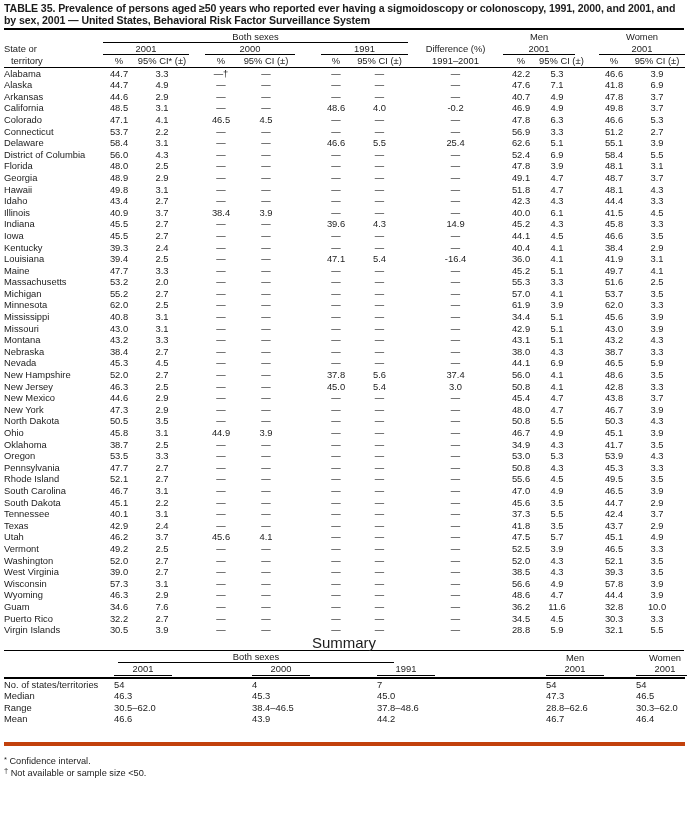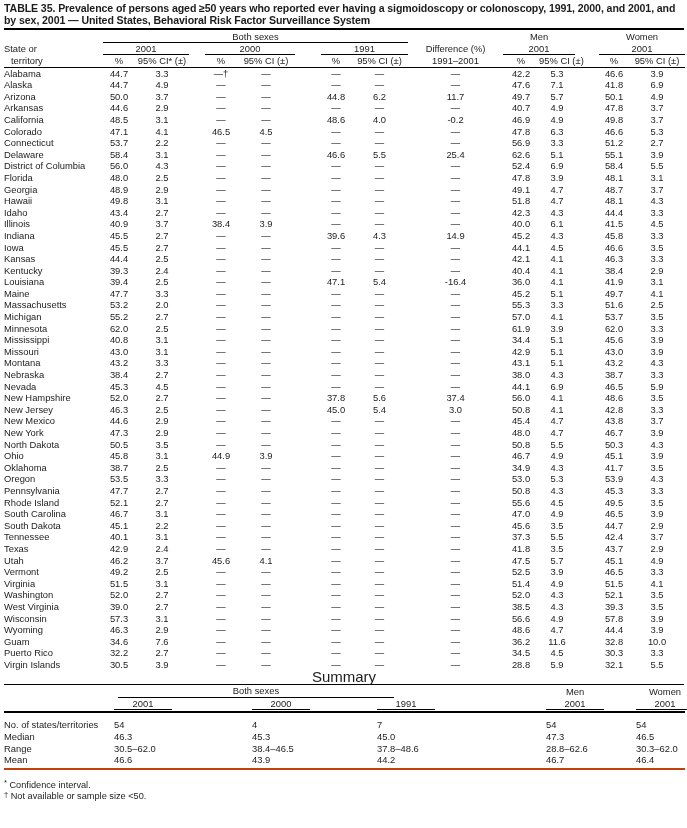--- a/index.html
+++ b/index.html
@@ -29,22 +29,22 @@
   .yr { border-bottom:1.5px solid #000; }
   tr.h3 th { border-bottom:1.5px solid #000; padding-bottom:1px; }
 
   .summary-label { text-align:center; font-size:15px; line-height:12px; margin-top:1px; }
   .sum-rule { margin-top:1px; border-bottom:1.5px solid #000; }
 
   table.sum { width:681px; font-size:9.4px; }
   .sum th { font-weight:normal; text-align:left; vertical-align:bottom; padding:0; line-height:11.5px; height:11.5px; white-space:nowrap; }
   .sum td { text-align:left; padding:0; line-height:11.6px; height:11.6px; white-space:nowrap; }
   .sum tr.sh2 th { border-bottom:2px solid #000; padding-bottom:1px; }
-  .sum tbody tr:first-child td { padding-top:6px; }
-  .sum tbody tr:last-child td { border-bottom:2px solid #c2410c; padding-bottom:2px;margin-left:15px; }
+  .sum tbody tr:first-child td { padding-top:0; }
+  .sum tbody tr:last-child td { border-bottom:4px solid #c2410c; padding-bottom:17px;margin-left:15px; }
   .u { display:inline-block; width:58px; text-align:center; border-bottom:1.3px solid #000; padding-bottom:0px; }
   .uplain { display:inline-block; width:58px; text-align:center; }
   .bs-rule { width:276px; text-align:center; border-bottom:1.5px solid #000; margin-left:4px; }
 
   .footnotes { margin-top:10px; font-size:9.2px; line-height:10.5px; }
   .footnotes .fn-marker { font-size:7.5px; position:relative; top:-2.5px; }
 </style>
 </head>
 <body>
 
@@ -139,37 +139,20 @@
           <td>—</td>
           <td>—</td>
           <td>—</td>
           <td>47.6</td>
           <td>7.1</td>
           <td></td>
           <td>41.8</td>
           <td>6.9</td>
         </tr>
         <tr>
-          <td class="state">Arizona</td>
-          <td>50.0</td>
-          <td>3.7</td>
-          <td></td>
-          <td>—</td>
-          <td>—</td>
-          <td></td>
-          <td>44.8</td>
-          <td>6.2</td>
-          <td>11.7</td>
-          <td>49.7</td>
-          <td>5.7</td>
-          <td></td>
-          <td>50.1</td>
-          <td>4.9</td>
-        </tr>
-        <tr>
           <td class="state">Arkansas</td>
           <td>44.6</td>
           <td>2.9</td>
           <td></td>
           <td>—</td>
           <td>—</td>
           <td></td>
           <td>—</td>
           <td>—</td>
           <td>—</td>
@@ -377,37 +360,20 @@
           <td>—</td>
           <td>—</td>
           <td>—</td>
           <td>44.1</td>
           <td>4.5</td>
           <td></td>
           <td>46.6</td>
           <td>3.5</td>
         </tr>
         <tr>
-          <td class="state">Kansas</td>
-          <td>44.4</td>
-          <td>2.5</td>
-          <td></td>
-          <td>—</td>
-          <td>—</td>
-          <td></td>
-          <td>—</td>
-          <td>—</td>
-          <td>—</td>
-          <td>42.1</td>
-          <td>4.1</td>
-          <td></td>
-          <td>46.3</td>
-          <td>3.3</td>
-        </tr>
-        <tr>
           <td class="state">Kentucky</td>
           <td>39.3</td>
           <td>2.4</td>
           <td></td>
           <td>—</td>
           <td>—</td>
           <td></td>
           <td>—</td>
           <td>—</td>
           <td>—</td>
@@ -851,37 +817,20 @@
           <td>—</td>
           <td></td>
           <td>—</td>
           <td>—</td>
           <td>—</td>
           <td>52.5</td>
           <td>3.9</td>
           <td></td>
           <td>46.5</td>
           <td>3.3</td>
-        </tr>
-        <tr>
-          <td class="state">Virginia</td>
-          <td>51.5</td>
-          <td>3.1</td>
-          <td></td>
-          <td>—</td>
-          <td>—</td>
-          <td></td>
-          <td>—</td>
-          <td>—</td>
-          <td>—</td>
-          <td>51.4</td>
-          <td>4.9</td>
-          <td></td>
-          <td>51.5</td>
-          <td>4.1</td>
         </tr>
         <tr>
           <td class="state">Washington</td>
           <td>52.0</td>
           <td>2.7</td>
           <td></td>
           <td>—</td>
           <td>—</td>
           <td></td>
           <td>—</td>

